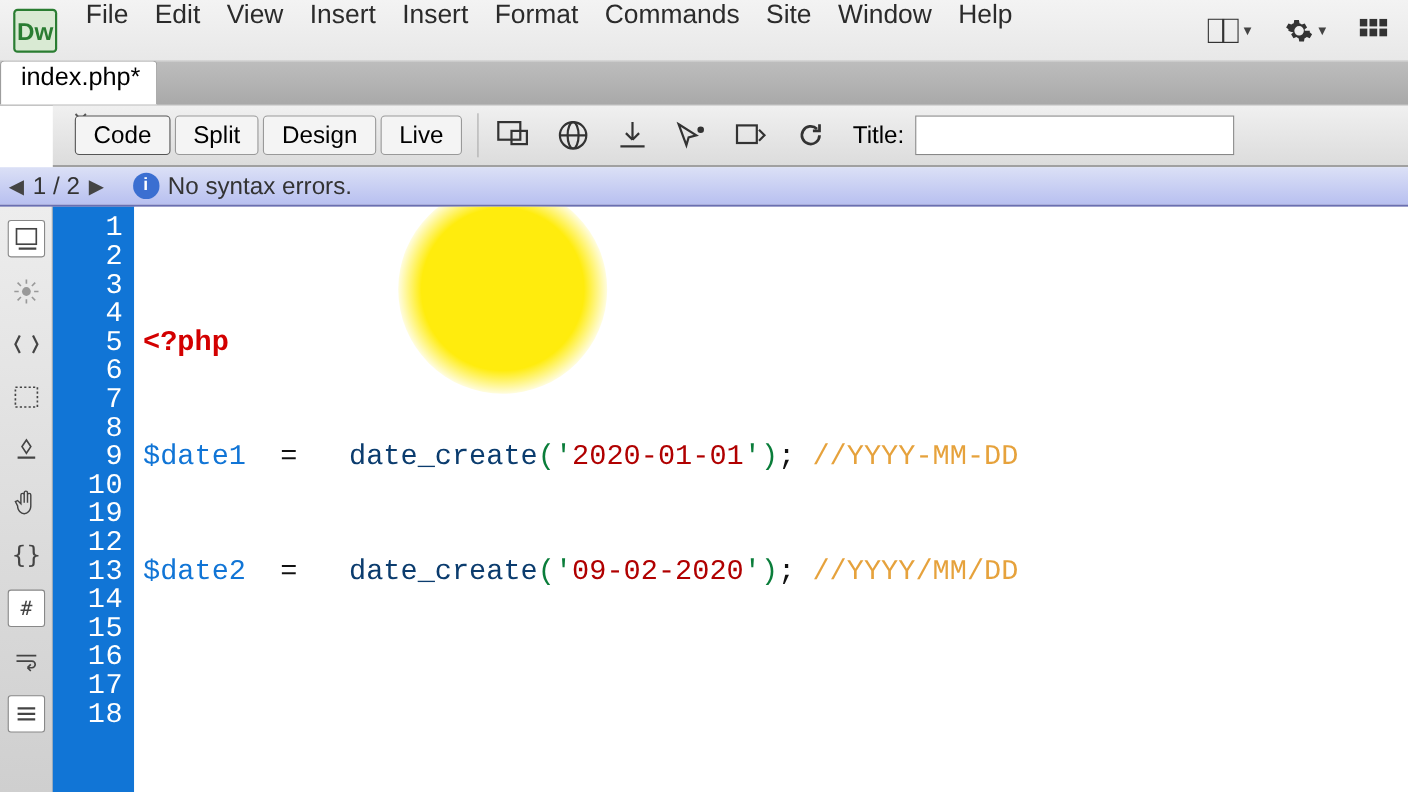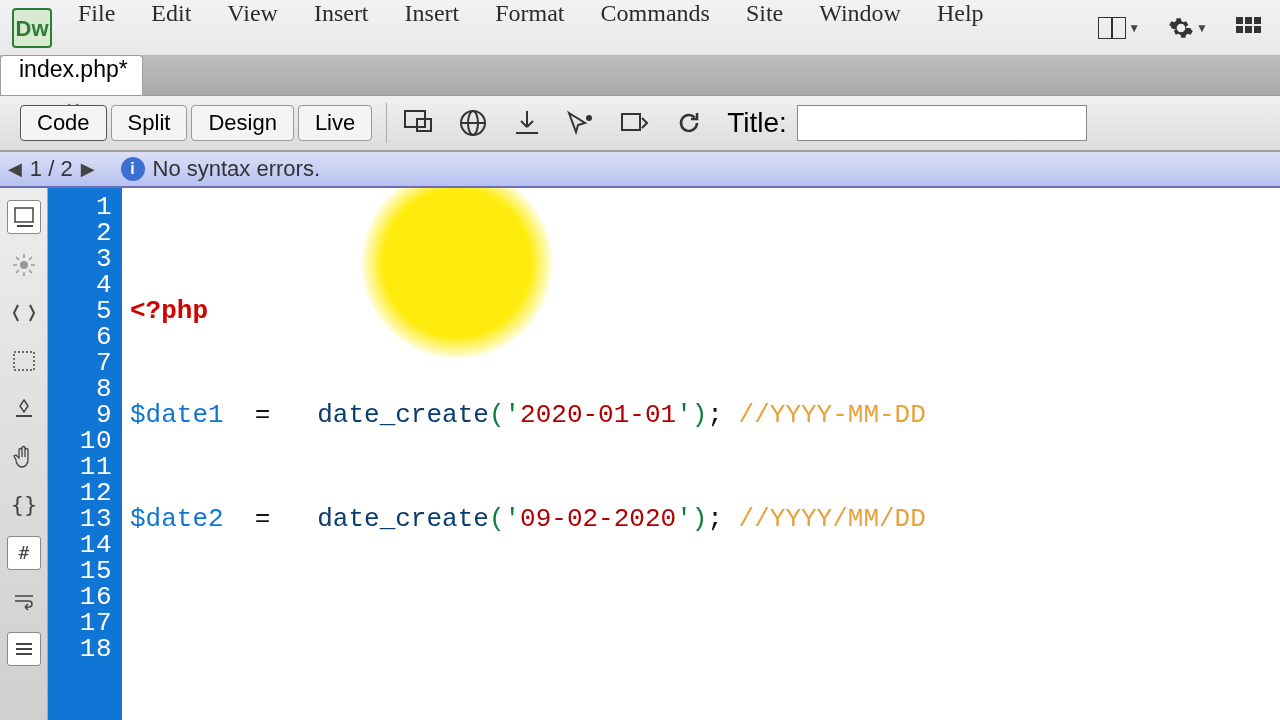--- a/index.html
+++ b/index.html
@@ -8,21 +8,21 @@
   
   .menubar {
     display: flex; height: 56px;
     background: linear-gradient(#f3f3f3, #e8e8e8);
     border-bottom: 1px solid #b8b8b8;
     padding: 0 4px;
   }
   .app-logo {
     width: 56px; height: 56px; display:flex; align-items:center; justify-content:center;
   }
-  .menu-items { display: flex; gap: 36px; margin-left: 18px; font-size: 24px; color: #2b2b2b; font-family: Liberation Serif, serif; }
+  .menu-items { display: flex; gap: 24px; margin-left: 18px; font-size: 24px; color: #2b2b2b; }
   .menu-item { cursor: pointer; }
   .menu-right { margin-left: auto; display: flex; gap: 28px; align-items: center; padding-right: 14px; }
   .right-icon { display:flex; align-items:center; gap:2px; color:#444; }
 
   
   .tabbar {
     height: 40px; background: linear-gradient(#bdbdbd, #a9a9a9);
     border-bottom: 1px solid #9d9d9d;
     display: flex; align-items: flex-end;
   }
@@ -34,33 +34,33 @@
     padding: 0 14px 0 18px; gap: 12px;
     font-size: 23px;
     flex-direction: column;
   }
   .tab-close { cursor: pointer; font-size: 24px; color: #555; }
 
   
   .toolbar-row {
     height: 56px; background: linear-gradient(#f0f0f0, #dcdcdc);
     border-bottom: 2px solid #a0a0a0;
-    display: flex; align-items: center; padding: 0 10px;
+    display: flex; align-items: center; padding: 0 10px; margin-left: 48px;
   }
   .mode-btns { display: flex; gap: 4px; margin-left: 10px; }
   .mode-btn {
     background: #f4f4f4; border: 1px solid #999; border-radius: 4px;
     padding: 4px 16px; font-size: 22px; cursor: pointer;
   }
   .mode-btn.active { border-color: #555; }
   .tb-sep { width: 1px; height: 40px; background: #aaa; margin: 0 14px; }
   .tb-icons { display: flex; gap: 18px; align-items: center; }
   .tb-icon { width: 36px; height: 36px; display:flex; align-items:center; justify-content:center; cursor:pointer; }
   .title-wrap { display:flex; align-items:center; gap: 10px; margin-left: 20px; }
-  .title-label { font-size: 28px; }
+  .title-label { font-size: 22px; }
   .title-input { width: 290px; height: 36px; border: 1px solid #888; background:#fff; font-size: 18px; padding: 0 6px; }
 
   
   .status-strip {
     height: 36px;
     background: linear-gradient(#dbe0f6, #b8c0f0);
     border-bottom: 2px solid #6a6fb1;
     display: flex; align-items: center;
     padding: 0 8px; gap: 8px;
     font-size: 22px; color:#333;
@@ -309,21 +309,21 @@
     <div class="ln">1</div>
     <div class="ln">2</div>
     <div class="ln">3</div>
     <div class="ln">4</div>
     <div class="ln">5</div>
     <div class="ln">6</div>
     <div class="ln">7</div>
     <div class="ln">8</div>
     <div class="ln">9</div>
     <div class="ln">10</div>
-    <div class="ln">11</div>
+    <div class="ln">19</div>
     <div class="ln">12</div>
     <div class="ln">13</div>
     <div class="ln">14</div>
     <div class="ln">15</div>
     <div class="ln">16</div>
     <div class="ln">17</div>
     <div class="ln">18</div>
   </div>
 
   <div class="editor">

